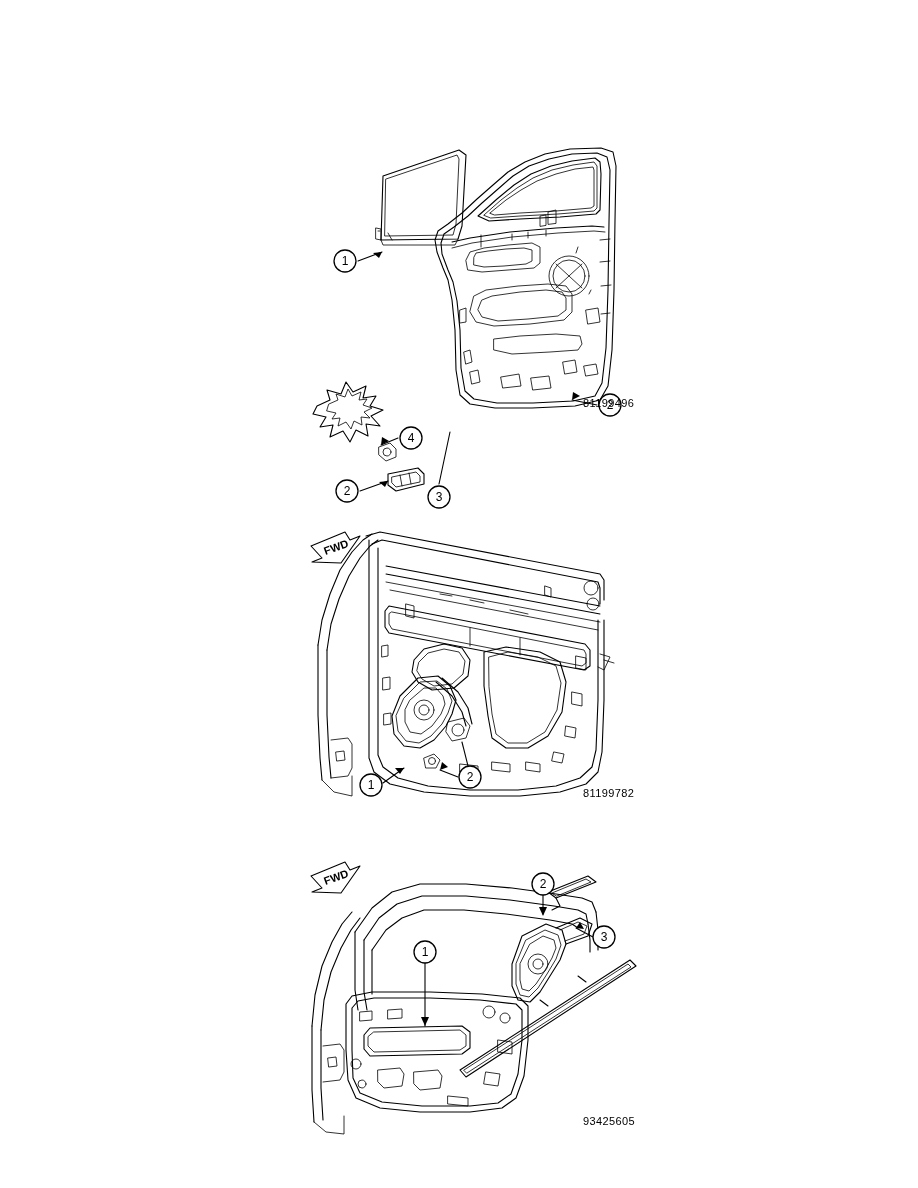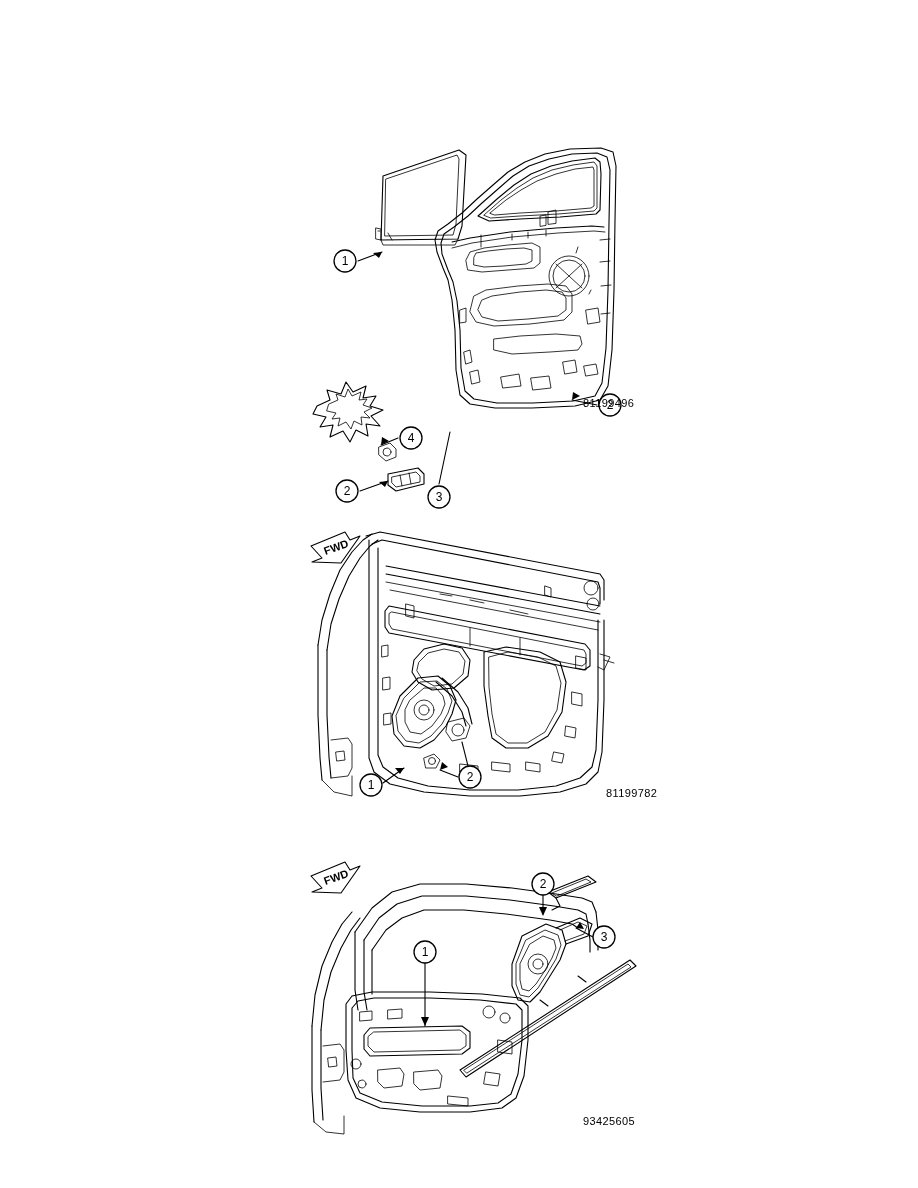--- a/index.html
+++ b/index.html
@@ -29,21 +29,21 @@
 
   .fig-caption {
     position: absolute;
     font-family: "Liberation Sans", sans-serif;
     font-size: 11px;
     letter-spacing: 0.4px;
     color: #000;
     white-space: nowrap;
   }
   #caption-1 { left: 583px; top: 297px; }
-  #caption-2 { left: 583px; top: 287px; margin-left: 23px; }
+  #caption-2 { left: 583px; top: 287px; }
   #caption-3 { left: 583px; top: 275px; }
 
   svg { display: block; overflow: visible; }
   .ln   { fill: none; stroke: #000; stroke-width: 1.1; stroke-linejoin: round; stroke-linecap: round; }
   .ln-t { fill: none; stroke: #000; stroke-width: 0.8; stroke-linejoin: round; stroke-linecap: round; }
   .callout-circle { fill: #ffffff; stroke: #000; stroke-width: 1.3; }
   .callout-text {
     font-family: "Liberation Sans", sans-serif;
     font-size: 12px;
     fill: #000;

